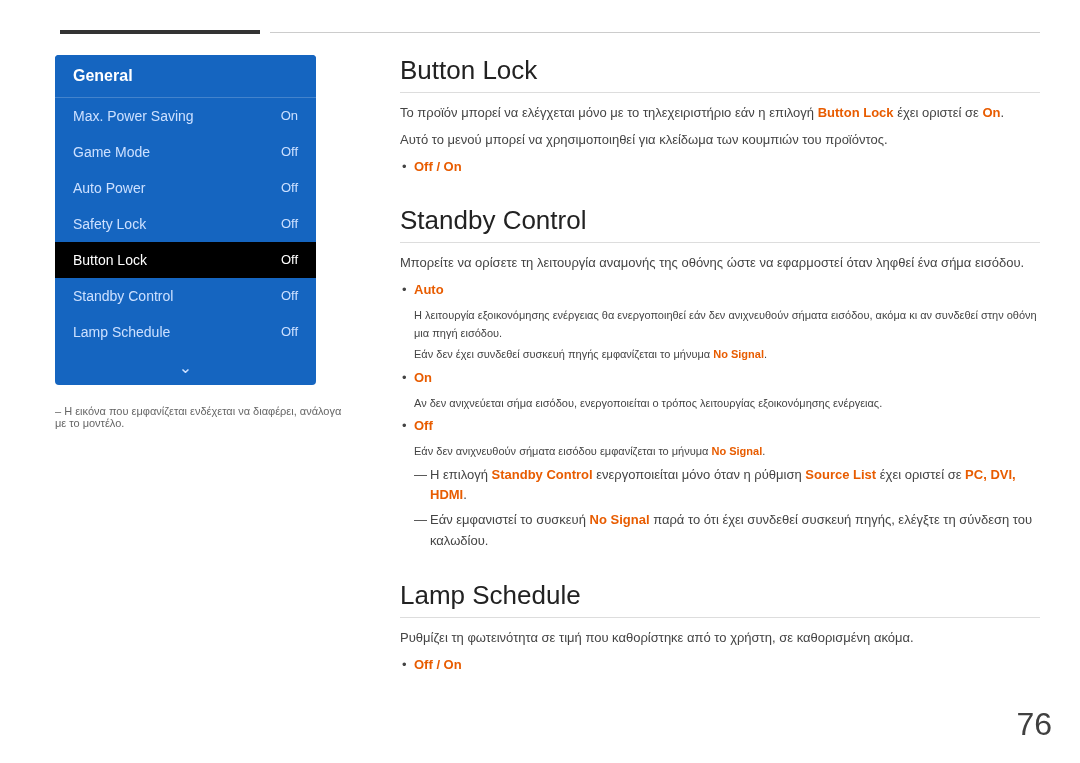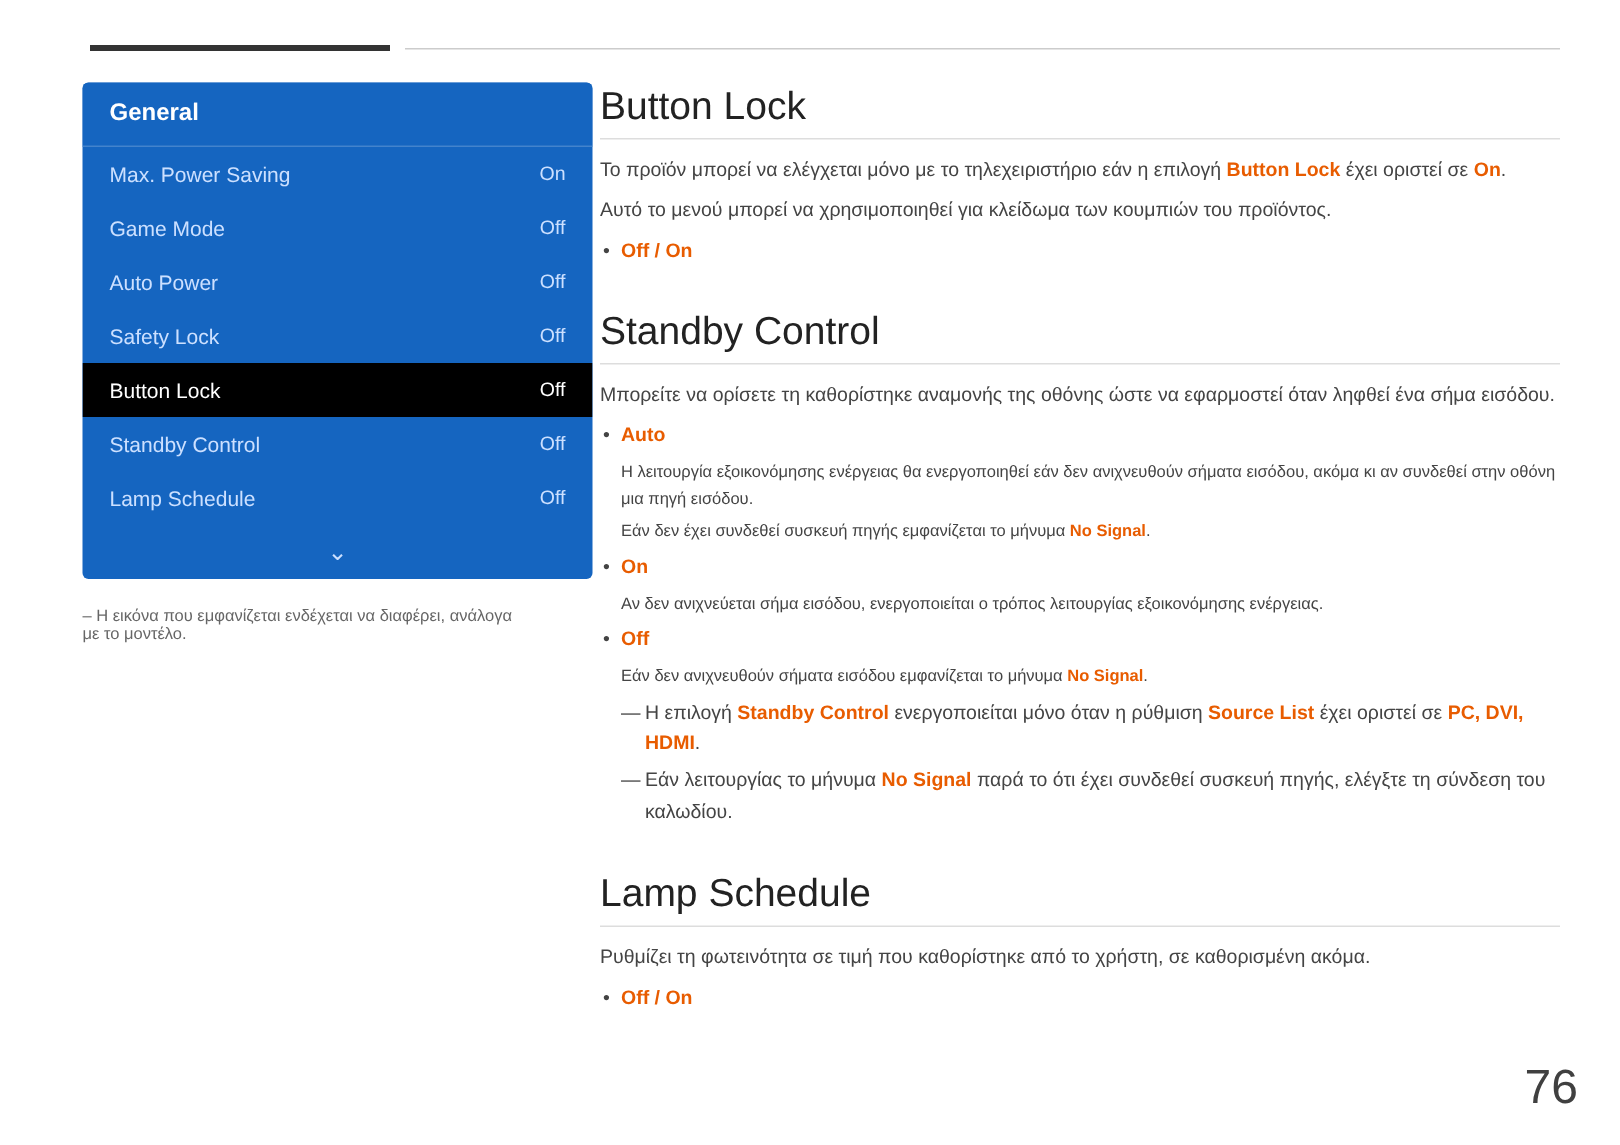--- a/index.html
+++ b/index.html
@@ -33,21 +33,21 @@
       background: #ccc;
       margin-left: 10px;
       margin-right: 40px;
     }
 
     
     .sidebar {
       position: absolute;
       top: 55px;
       left: 55px;
-      width: 340px;
+      width: 261px;
       background: #1565c0;
       border-radius: 4px;
       overflow: hidden;
     }
 
     .sidebar-header {
       background: #1565c0;
       color: #ffffff;
       font-size: 16px;
       font-weight: 600;
@@ -245,21 +245,21 @@
       <span class="highlight-orange"> On</span><span>.</span>
     </div>
     <div class="section-desc">Αυτό το μενού μπορεί να χρησιμοποιηθεί για κλείδωμα των κουμπιών του προϊόντος.</div>
     <div class="bullet-item">
       <span class="bullet-label">Off / On</span>
     </div>
   </div>
 
   <div class="section">
     <div class="section-title">Standby Control</div>
-    <div class="section-desc">Μπορείτε να ορίσετε τη καθορίστηκε αναμονής της οθόνης ώστε να εφαρμοστεί όταν ληφθεί ένα σήμα εισόδου.</div>
+    <div class="section-desc">Μπορείτε να ορίσετε τη λειτουργία αναμονής της οθόνης ώστε να εφαρμοστεί όταν ληφθεί ένα σήμα εισόδου.</div>
 
     <div class="bullet-item">
       <span class="bullet-label">Auto</span>
     </div>
     <div class="sub-bullet">Η λειτουργία εξοικονόμησης ενέργειας θα ενεργοποιηθεί εάν δεν ανιχνευθούν σήματα εισόδου, ακόμα κι αν συνδεθεί στην οθόνη μια πηγή εισόδου.</div>
     <div class="sub-bullet">
       <span>Εάν δεν έχει συνδεθεί συσκευή πηγής εμφανίζεται το μήνυμα </span><span class="highlight-orange">No Signal</span><span>.</span>
     </div>
 
     <div class="bullet-item">
@@ -272,21 +272,21 @@
     </div>
     <div class="sub-bullet">
       <span>Εάν δεν ανιχνευθούν σήματα εισόδου εμφανίζεται το μήνυμα </span><span class="highlight-orange">No Signal</span><span>.</span>
     </div>
 
     <div class="dash-note">
       <span>Η επιλογή </span><span class="highlight-orange">Standby Control</span><span> ενεργοποιείται μόνο όταν η ρύθμιση </span><span class="highlight-orange">Source List</span><span> έχει οριστεί σε </span><span class="highlight-orange">PC, DVI,</span>
       <br><span class="highlight-orange">HDMI</span><span>.</span>
     </div>
     <div class="dash-note">
-      <span>Εάν λειτουργίας το μήνυμα </span><span class="highlight-orange">No Signal</span><span> παρά το ότι έχει συνδεθεί συσκευή πηγής, ελέγξτε τη σύνδεση του καλωδίου.</span>
+      <span>Εάν εμφανιστεί το συσκευή </span><span class="highlight-orange">No Signal</span><span> παρά το ότι έχει συνδεθεί συσκευή πηγής, ελέγξτε τη σύνδεση του καλωδίου.</span>
     </div>
   </div>
 
   <div class="section">
     <div class="section-title">Lamp Schedule</div>
     <div class="section-desc">Ρυθμίζει τη φωτεινότητα σε τιμή που καθορίστηκε από το χρήστη, σε καθορισμένη ακόμα.</div>
     <div class="bullet-item">
       <span class="bullet-label">Off / On</span>
     </div>
   </div>

